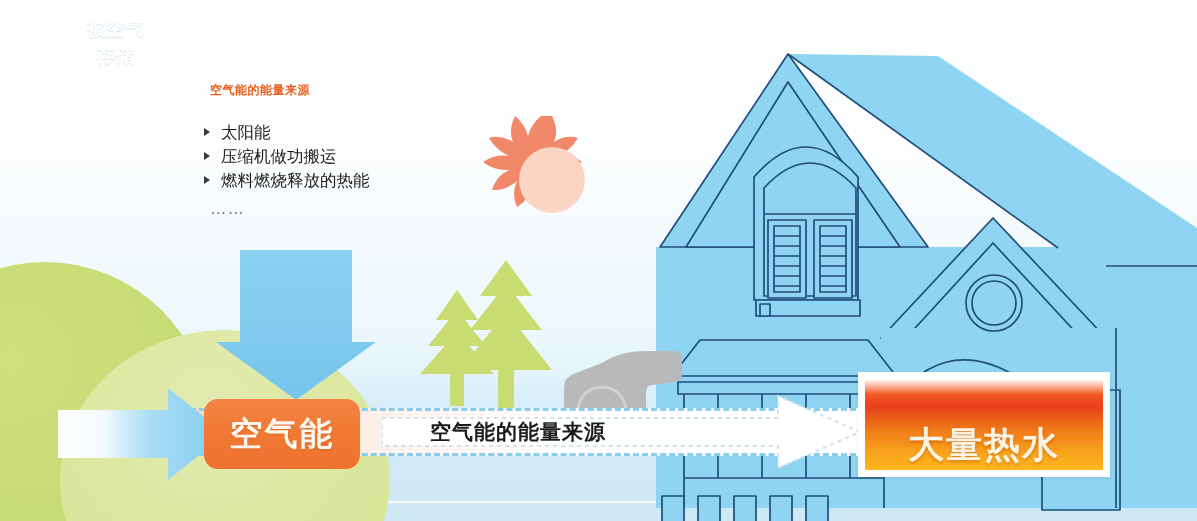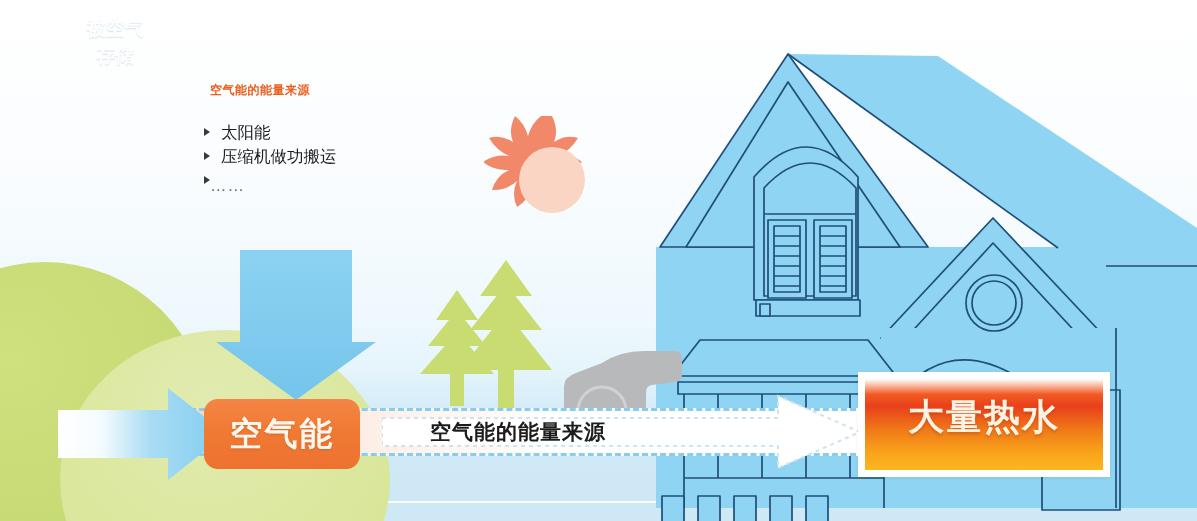--- a/index.html
+++ b/index.html
@@ -123,21 +123,21 @@
   
   .card-water-wrap{
     position:absolute;left:858px;top:372px;width:252px;height:105px;
     background:#ffffff;
     padding:7px;box-sizing:border-box;
     box-shadow:0 1px 4px rgba(0,0,0,.07);
   }
   .card-water{
     width:100%;height:100%;
     background:linear-gradient(180deg,#ffffff 0%,#f25a22 17%,#e8401c 30%,#f07a18 56%,#f9a51b 82%,#fcb61f 100%);
-    display:flex;align-items:flex-start;justify-content:center;
+    display:flex;align-items:flex-end;justify-content:center;
   }
   .card-water span{
     color:#fdf3e2;font-weight:bold;font-size:36px;letter-spacing:2px;
     text-shadow:0 2px 3px rgba(160,50,5,.35);
     margin-top:14px;
   }
 </style>
 </head>
 <body>
 
@@ -253,20 +253,21 @@
       <li>
         <span class="bullet-tri"></span>
         <span>太阳能</span>
       </li>
       <li>
         <span class="bullet-tri"></span>
         <span>压缩机做功搬运</span>
       </li>
       <li>
         <span class="bullet-tri"></span>
+        <span>燃料燃烧释放的热能</span>
       </li>
     </ul>
     <div class="info-ellipsis">……</div>
   </div>
 
   <div class="down-arrow">
     <svg viewBox="0 0 160 150" xmlns="http://www.w3.org/2000/svg">
       <defs>
         <linearGradient id="dg" x1="0" y1="0" x2="0" y2="1">
           <stop offset="0%" stop-color="#8BD2F2"></stop>

